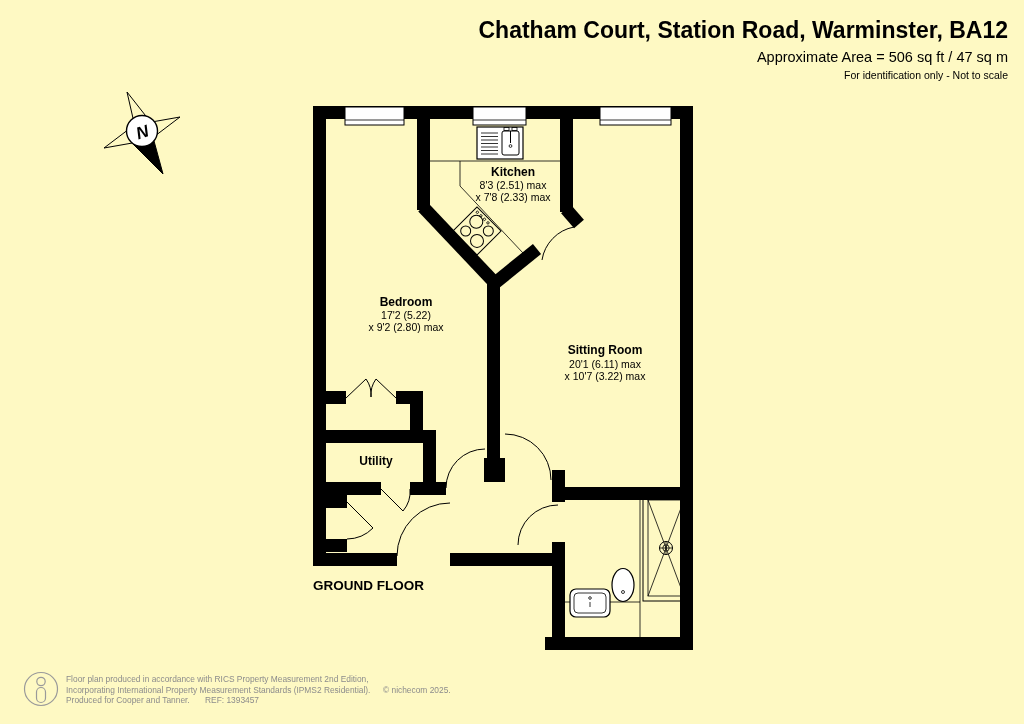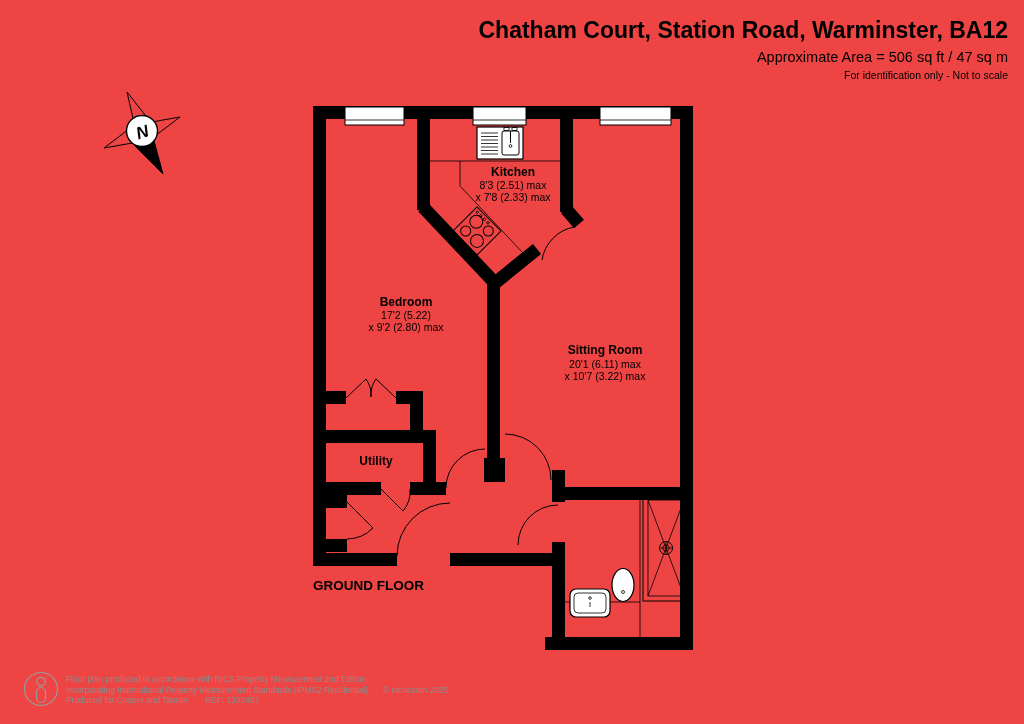--- a/index.html
+++ b/index.html
@@ -1,16 +1,16 @@
 <!DOCTYPE html>
 <html><head>
 <meta charset="utf-8">
 <style>
   html,body{margin:0;padding:0;background:#ffffff;}
-  .page{position:relative;width:1024px;height:724px;background:#ef4444;overflow:hidden;
+  .page{position:relative;width:1024px;height:724px;background:#fef9c3;overflow:hidden;
         font-family:"Liberation Sans", sans-serif;}
   svg text{font-family:"Liberation Sans", sans-serif;fill:#000;}
   .title{font-weight:bold;font-size:23px;}
   .area{font-size:14.5px;}
   .note{font-size:10.5px;}
   .room-name{font-weight:bold;font-size:12px;}
   .room-dim{font-size:10.5px;}
   .floor-label{font-weight:bold;font-size:13.5px;}
   .footer-text{font-size:8.4px;fill:#8c8c8c;}
   .wall{fill:#000;stroke:none;}

